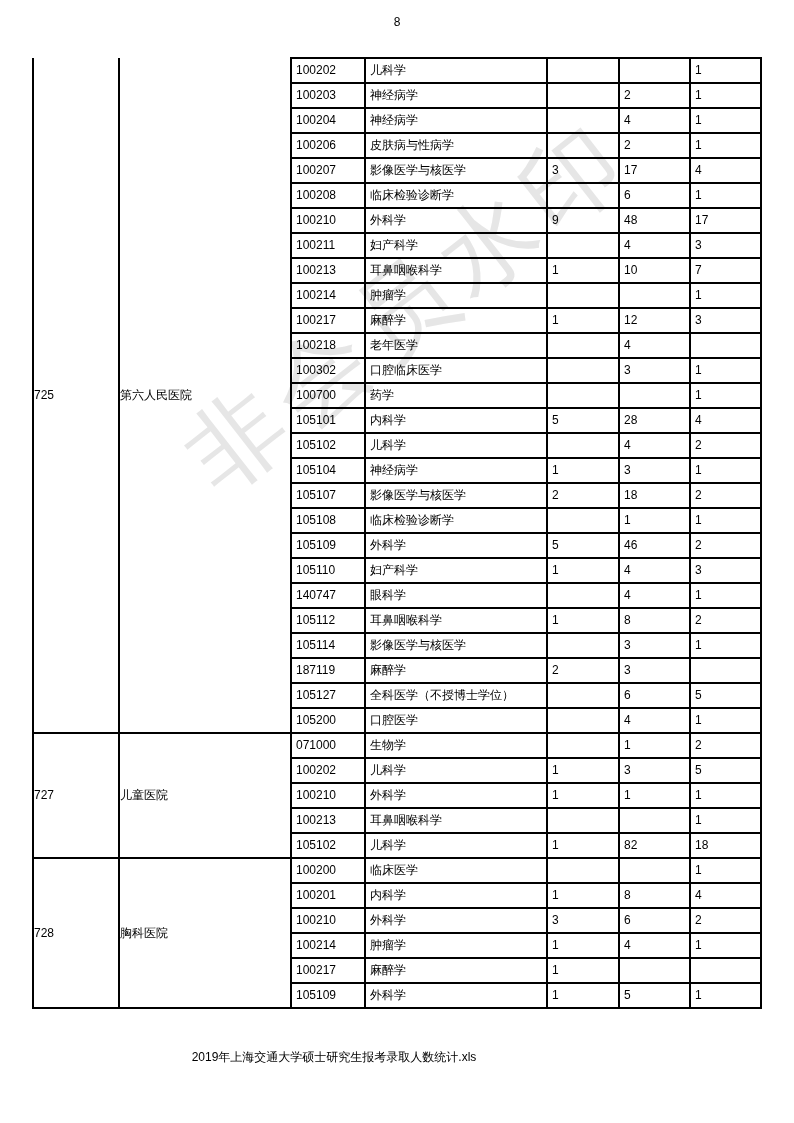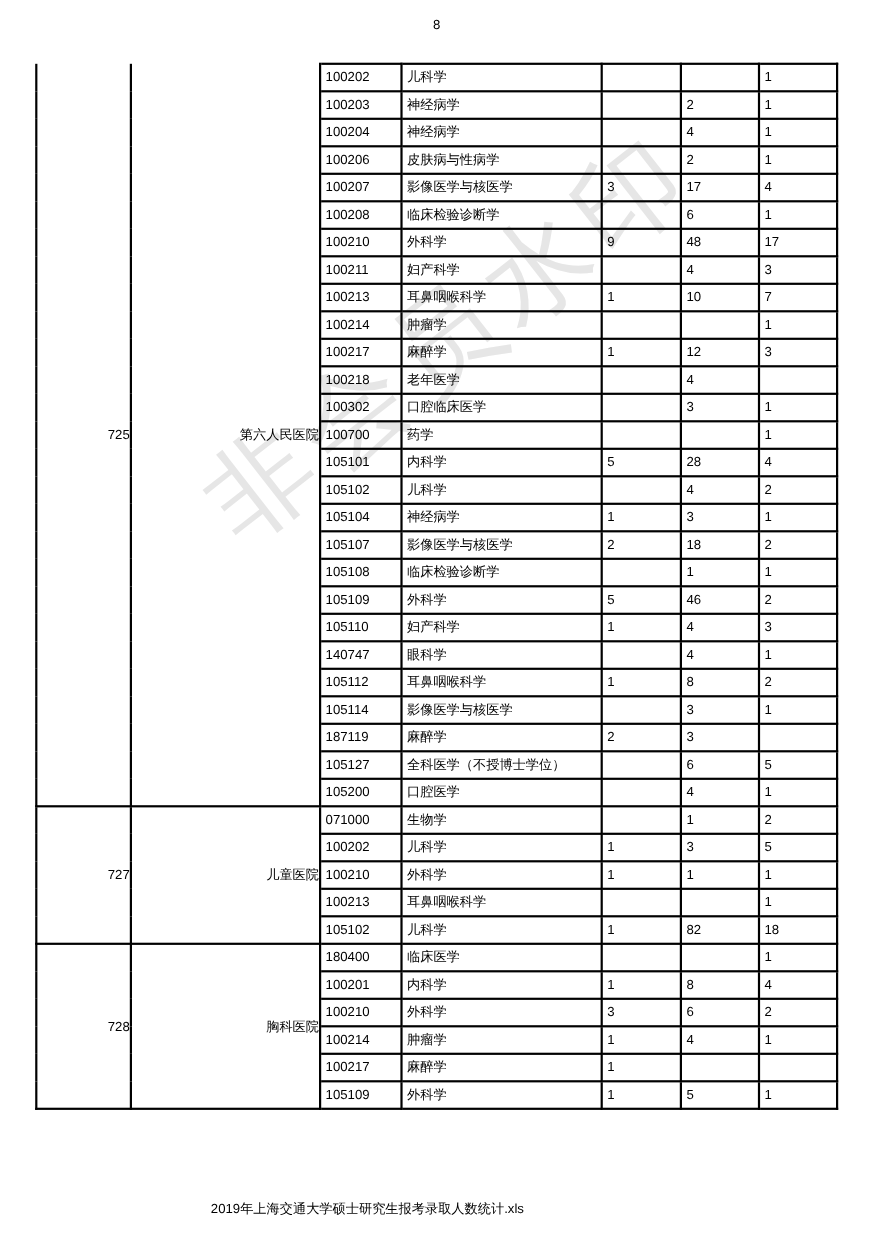--- a/index.html
+++ b/index.html
@@ -1,23 +1,23 @@
 <!DOCTYPE html>
 <html><head>
 <meta charset="utf-8">
 <style>
   html, body { margin:0; padding:0; background:#ffffff; }
   body { width:794px; height:1123px; position:relative; overflow:hidden;
          font-family:"Liberation Sans","DejaVu Sans",sans-serif; color:#000; }
   .page-num { position:absolute; top:15px; left:0; width:794px; text-align:center; font-size:12px; }
-  .footer { position:absolute; top:1091px; left:0; width:668px; text-align:center; font-size:12px; }
+  .footer { position:absolute; top:1049px; left:0; width:668px; text-align:center; font-size:12px; }
   table.stats { position:absolute; left:32px; top:57px; border-collapse:collapse; table-layout:fixed; }
   table.stats td { border:2px solid #000; height:23px; padding:0 0 0 4px; font-size:12px;
                    line-height:23px; white-space:nowrap; overflow:hidden; vertical-align:middle; }
-  table.stats td.grp { text-align:right; padding:0; font-size:12px; }
+  table.stats td.grp { text-align:left; padding:0; font-size:12px; }
   table.stats tr.first td.grp { border-top:none; }
   .watermark { position:absolute; left:160px; top:420px; font-size:96px; color:#e6e6e6;
                transform:rotate(-38deg); transform-origin:left top; white-space:nowrap;
                pointer-events:none; letter-spacing:10px; font-family:"DejaVu Sans",sans-serif; }
 </style>
 </head>
 <body>
 
 <div class="page-num">8</div>
 
@@ -258,21 +258,21 @@
       <tr>
         <td>105102</td>
         <td>儿科学</td>
         <td>1</td>
         <td>82</td>
         <td>18</td>
       </tr>
       <tr>
         <td class="grp" rowspan="6">728</td>
         <td class="grp" rowspan="6">胸科医院</td>
-        <td>180400</td>
+        <td>100200</td>
         <td>临床医学</td>
         <td></td>
         <td></td>
         <td>1</td>
       </tr>
       <tr>
         <td>100201</td>
         <td>内科学</td>
         <td>1</td>
         <td>8</td>

